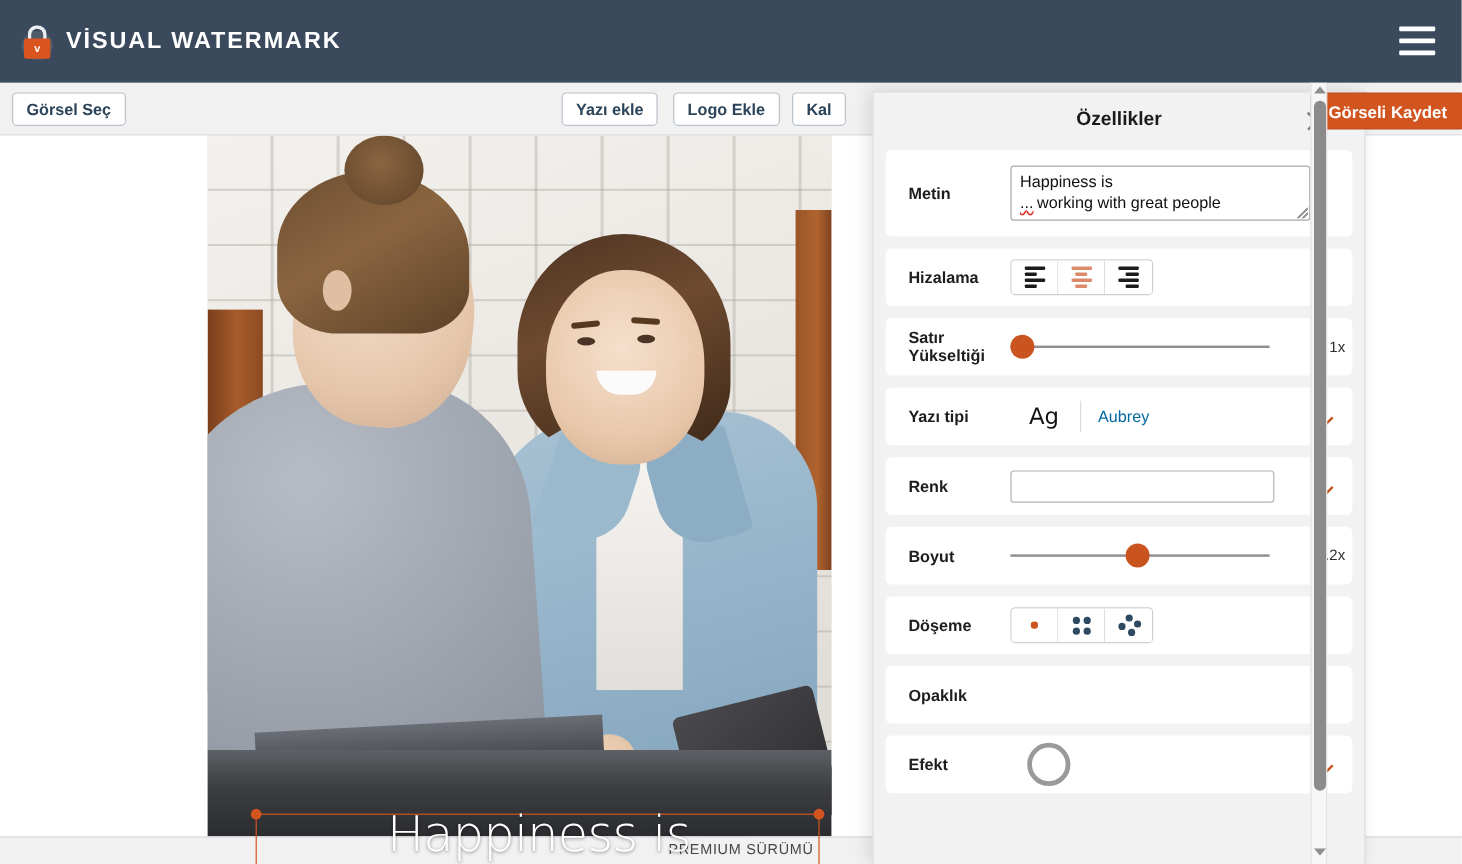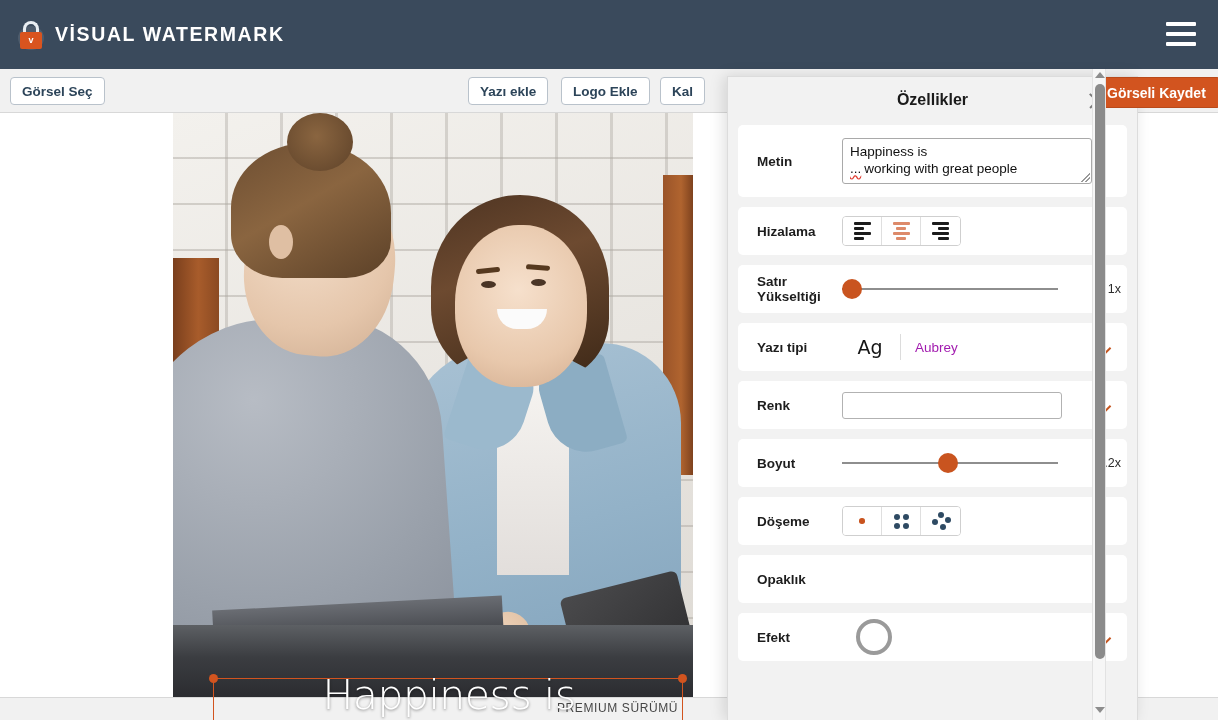--- a/index.html
+++ b/index.html
@@ -360,21 +360,21 @@
   .slider-val {
     position: absolute; right: 6px; font-size: 12.5px; color: #2c2c2c; white-space: nowrap;
   }
 
   
   #font-preview {
     width: 56px; text-align: center; font-family: "DejaVu Sans", sans-serif;
     font-size: 19px; color: #141414; font-weight: 500;
   }
   #font-divider { width: 1px; height: 26px; background: #dcdcdc; margin: 0 14px 0 2px; }
-  #font-name { font-size: 13.5px; color: #a21caf; }
+  #font-name { font-size: 13.5px; color: #0369a1; }
   .chev {
     position: absolute; right: 18px; top: 50%; margin-top: -4px;
     width: 11px; height: 11px; cursor: pointer;
   }
   .chev::after {
     content: ''; position: absolute; left: 0; top: 0;
     width: 9px; height: 9px;
     border-right: 2.2px solid #c5551f; border-bottom: 2.2px solid #c5551f;
     transform: rotate(45deg);
   }

